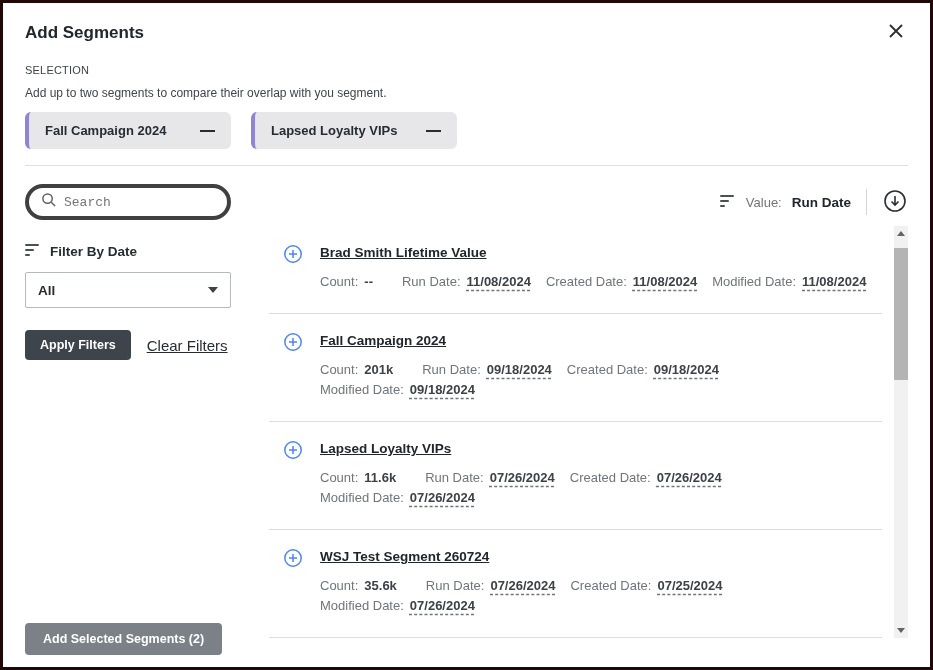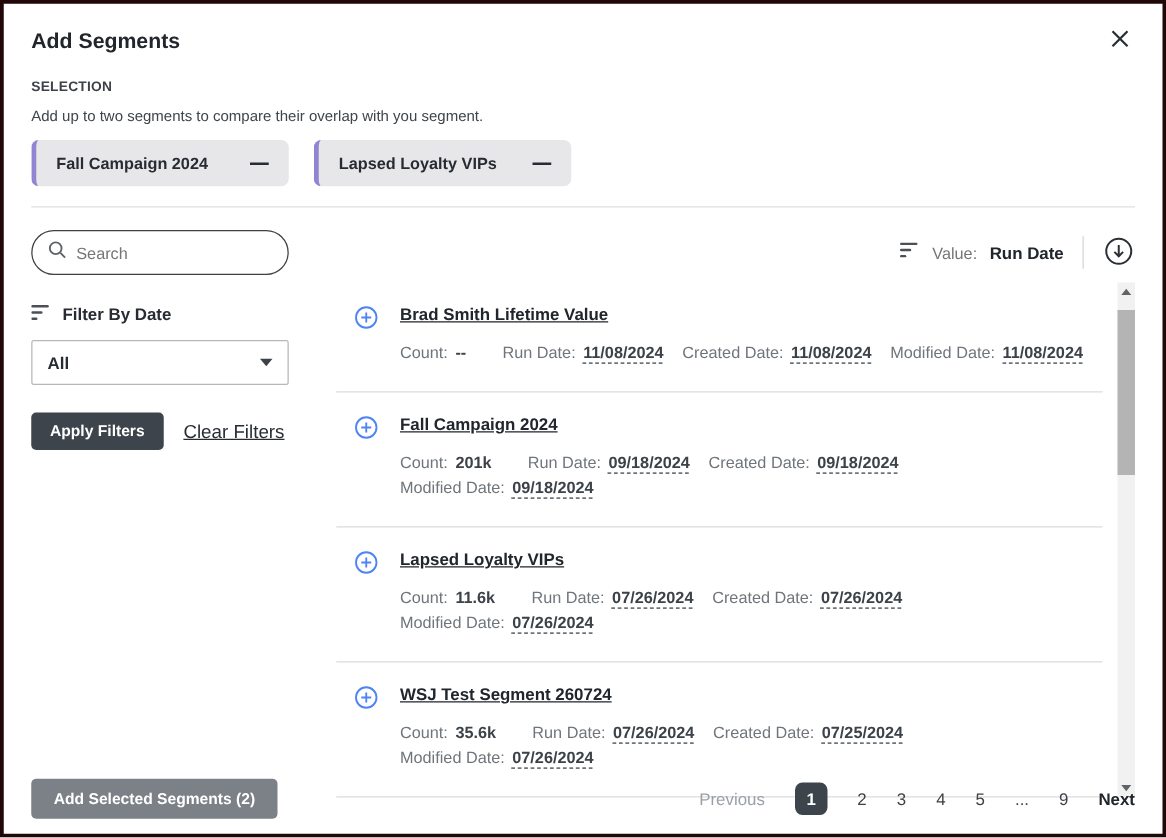--- a/index.html
+++ b/index.html
@@ -4,35 +4,35 @@
 <style>
   * { margin:0; padding:0; box-sizing:border-box; }
   body { background:#fff; font-family:"Liberation Sans", sans-serif; }
   .frame {
     width:933px; height:670px; border:3px solid #200808; background:#fff;
     position:relative; overflow:hidden;
   }
   .modal-header { display:flex; justify-content:space-between; align-items:center; padding:16px 22px 0 22px; }
   .modal-title { font-size:17px; font-weight:700; color:#21262c; }
   .close-btn { background:none; border:none; cursor:pointer; display:flex; align-items:center; padding:4px; }
-  .selection-label { margin:18px 22px 0; font-size:11px; font-weight:700; color:#3c4248; letter-spacing:.2px; }
+  .selection-label { margin:18px 22px 0; font-size:11px; font-weight:400; color:#3c4248; letter-spacing:.2px; }
   .selection-desc { margin:10px 22px 0; font-size:12px; color:#3f454b; }
   .chips { margin:12px 22px 0; display:flex; gap:20px; }
   .chip {
     width:206px; height:37px; background:#e7e7ea; border-radius:6px;
     border-left:4px solid #9184d1; display:flex; align-items:center;
     justify-content:space-between; padding:0 14px 0 16px;
   }
   .chip-label { font-size:13px; font-weight:700; color:#272c33; }
   .chip-remove { background:none; border:none; cursor:pointer; padding:4px 2px; display:flex; }
   .minus-bar { width:15px; height:2px; background:#272c33; display:block; }
   .section-divider { border:0; border-top:1px solid #e0e0e0; margin:16px 22px 0; }
   .main { display:flex; margin:18px 22px 0; }
   .sidebar { width:206px; flex-shrink:0; }
-  .search-box { height:36px; border:1px solid #404040; border-radius:18px; display:flex; align-items:center; padding:0 12px; gap:8px; background:#fff; }
+  .search-box { height:36px; border:4px solid #404040; border-radius:18px; display:flex; align-items:center; padding:0 12px; gap:8px; background:#fff;font-family:Liberation Mono, monospace; }
   .search-box input { border:none; outline:none; font-size:13px; color:#333; width:100%; background:transparent; font-family:inherit; }
   .search-box input::placeholder { color:#757575; }
   .filter-label-row { margin-top:24px; display:flex; align-items:center; gap:9px; font-size:13.5px; font-weight:700; color:#272c33; }
   .select-box { margin-top:13px; height:36px; border:1px solid #b4b9bd; border-radius:2px; display:flex; align-items:center; justify-content:space-between; padding:0 12px; font-size:13.5px; font-weight:700; color:#272c33; cursor:pointer; background:#fff; }
   .caret-down { width:0; height:0; border-left:5px solid transparent; border-right:5px solid transparent; border-top:6px solid #3c4248; }
   .filter-actions { margin-top:22px; display:flex; align-items:center; gap:16px; }
   .apply-btn { background:#3d444b; color:#fff; font-weight:700; font-size:12.5px; padding:8px 15px; border-radius:4px; border:none; cursor:pointer; font-family:inherit; }
   .clear-link { font-size:15px; color:#272c33; text-decoration:underline; cursor:pointer; }
   .content { flex:1; margin-left:38px; }
   .sort-row { height:36px; display:flex; align-items:center; justify-content:flex-end; gap:10px; }
@@ -293,26 +293,15 @@
           <span class="sb-thumb"></span>
           <span class="sb-arrow sb-down"></span>
         </div>
 
       </div>
     </div>
   </div>
 
   <div class="footer">
     <button class="add-selected-btn">Add Selected Segments (2)</button>
-    <div class="pagination">
-      <span class="page-prev">Previous</span>
-      <span class="page-num page-active">1</span>
-      <span class="page-num">2</span>
-      <span class="page-num">3</span>
-      <span class="page-num">4</span>
-      <span class="page-num">5</span>
-      <span class="page-num">...</span>
-      <span class="page-num">9</span>
-      <span class="page-next">Next</span>
-    </div>
   </div>
 
 </div>
 
 </body></html>

